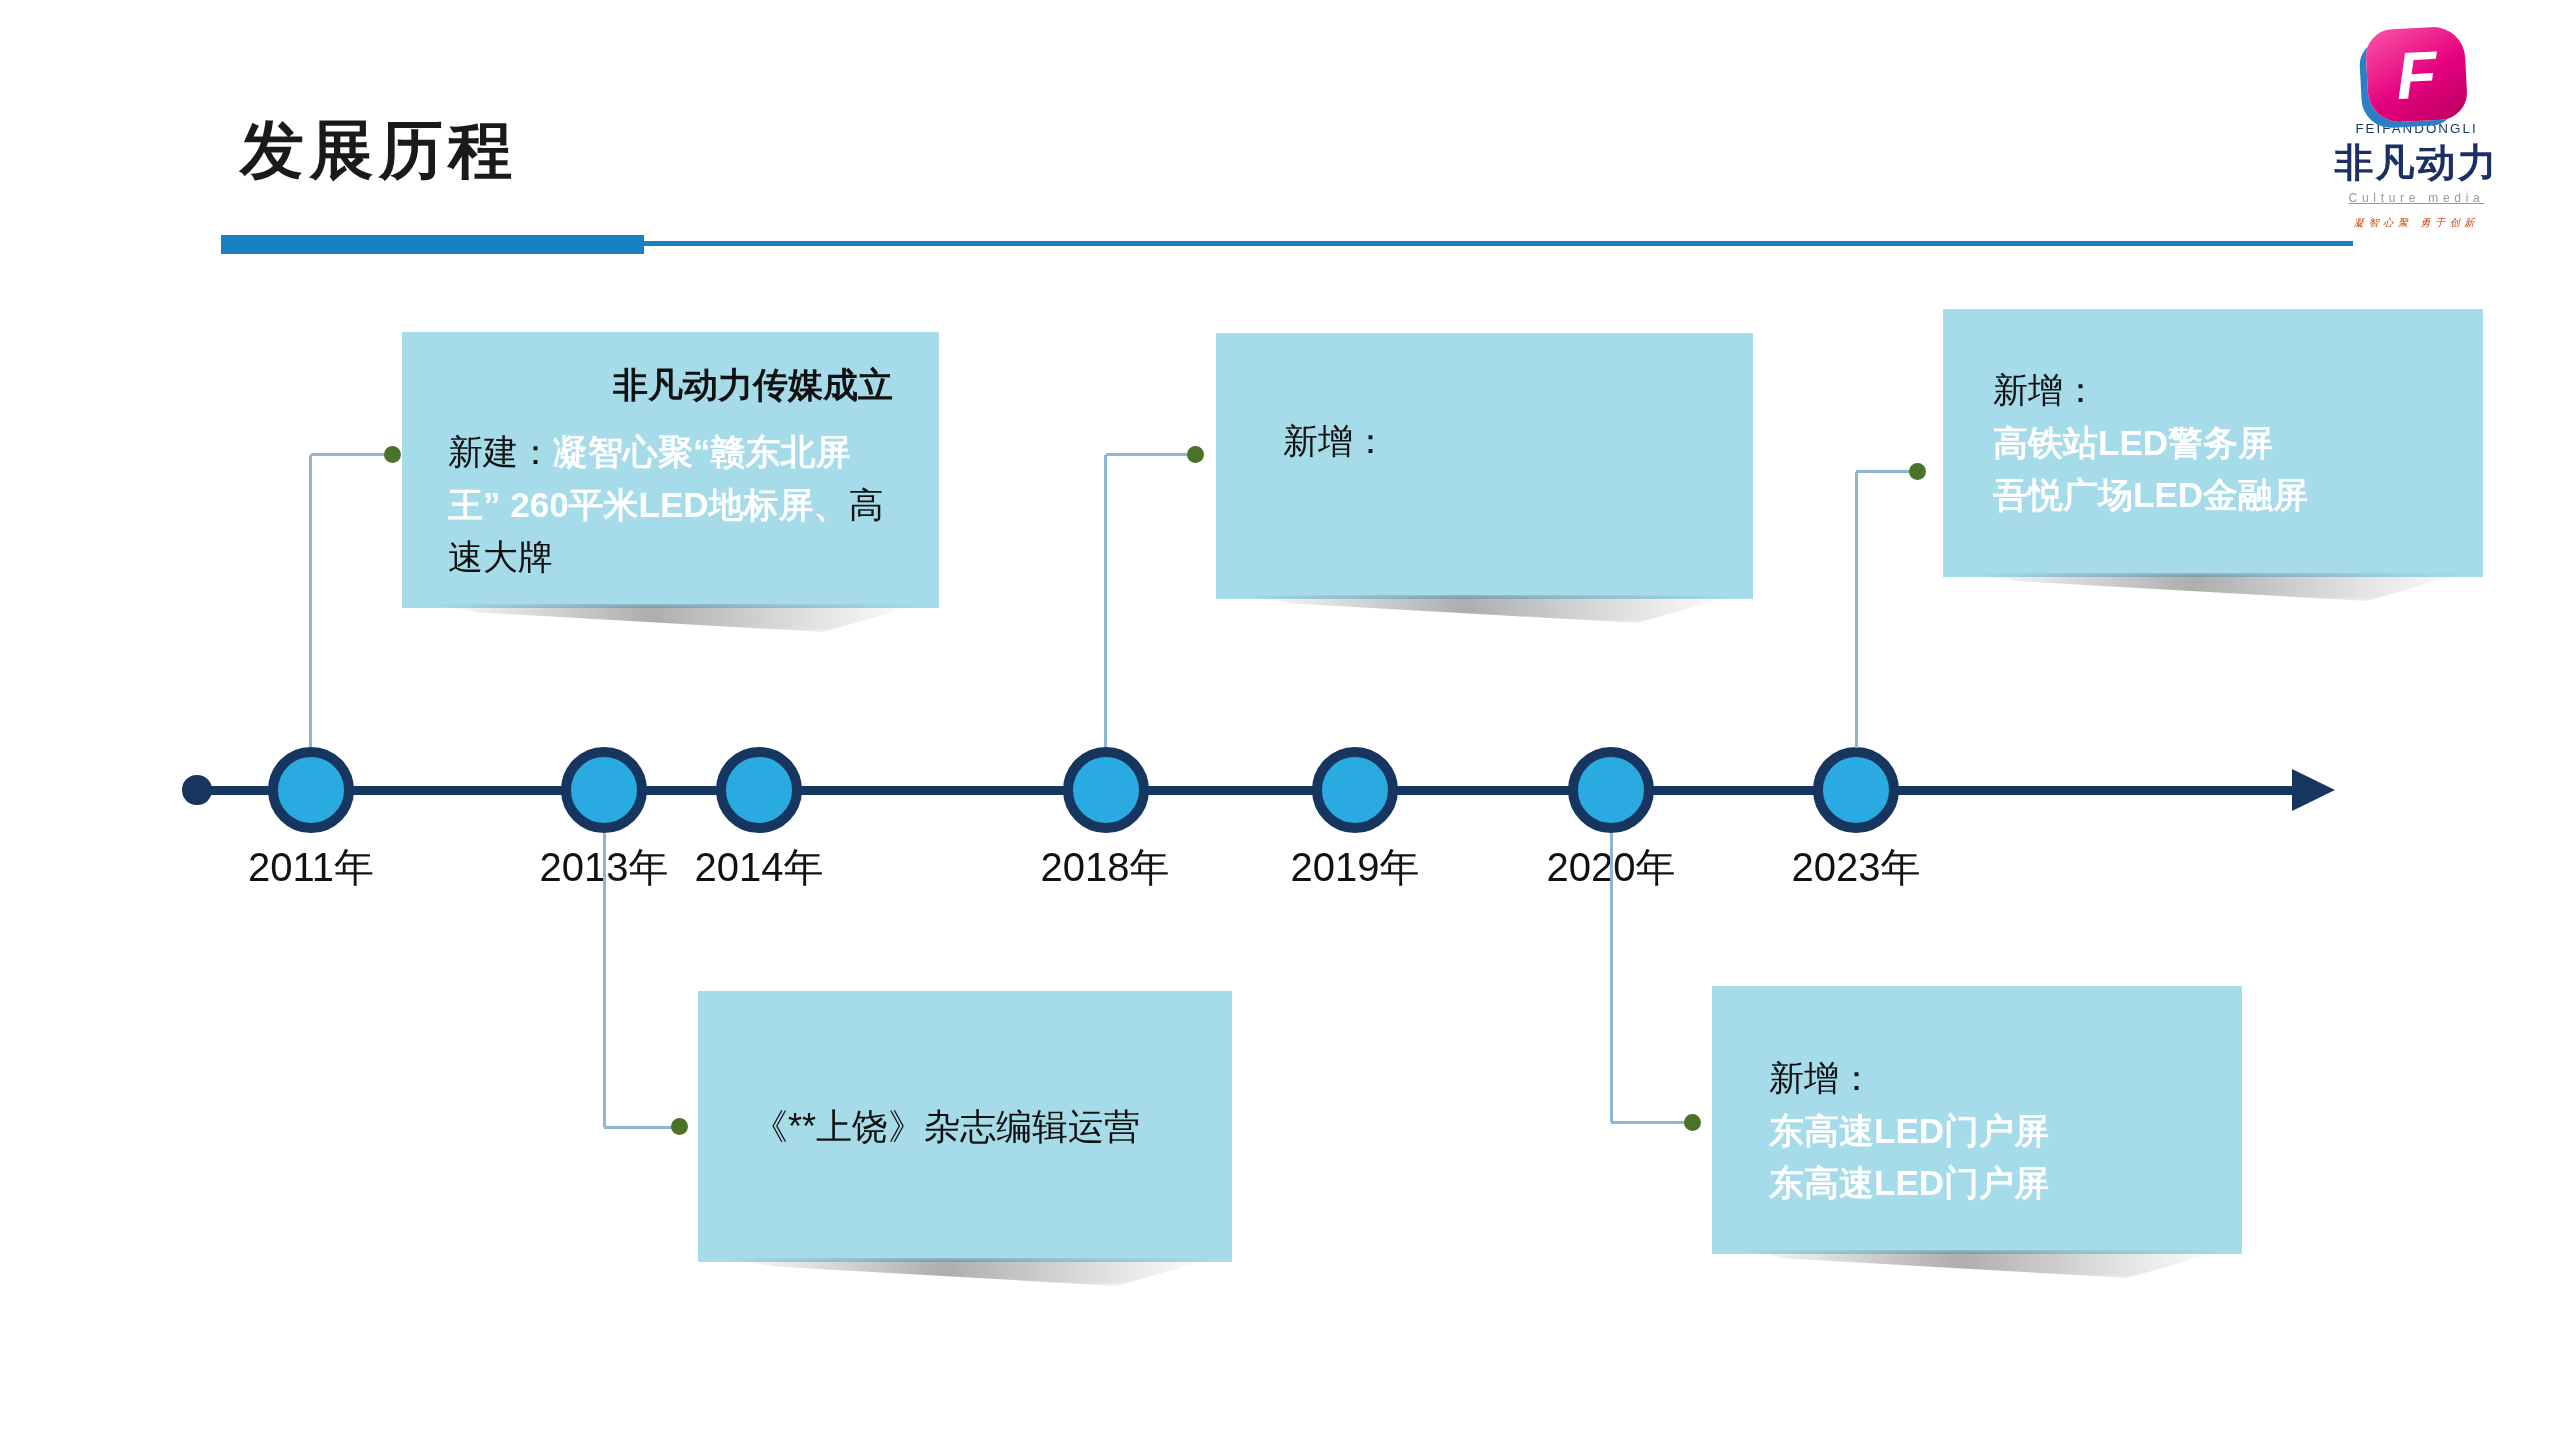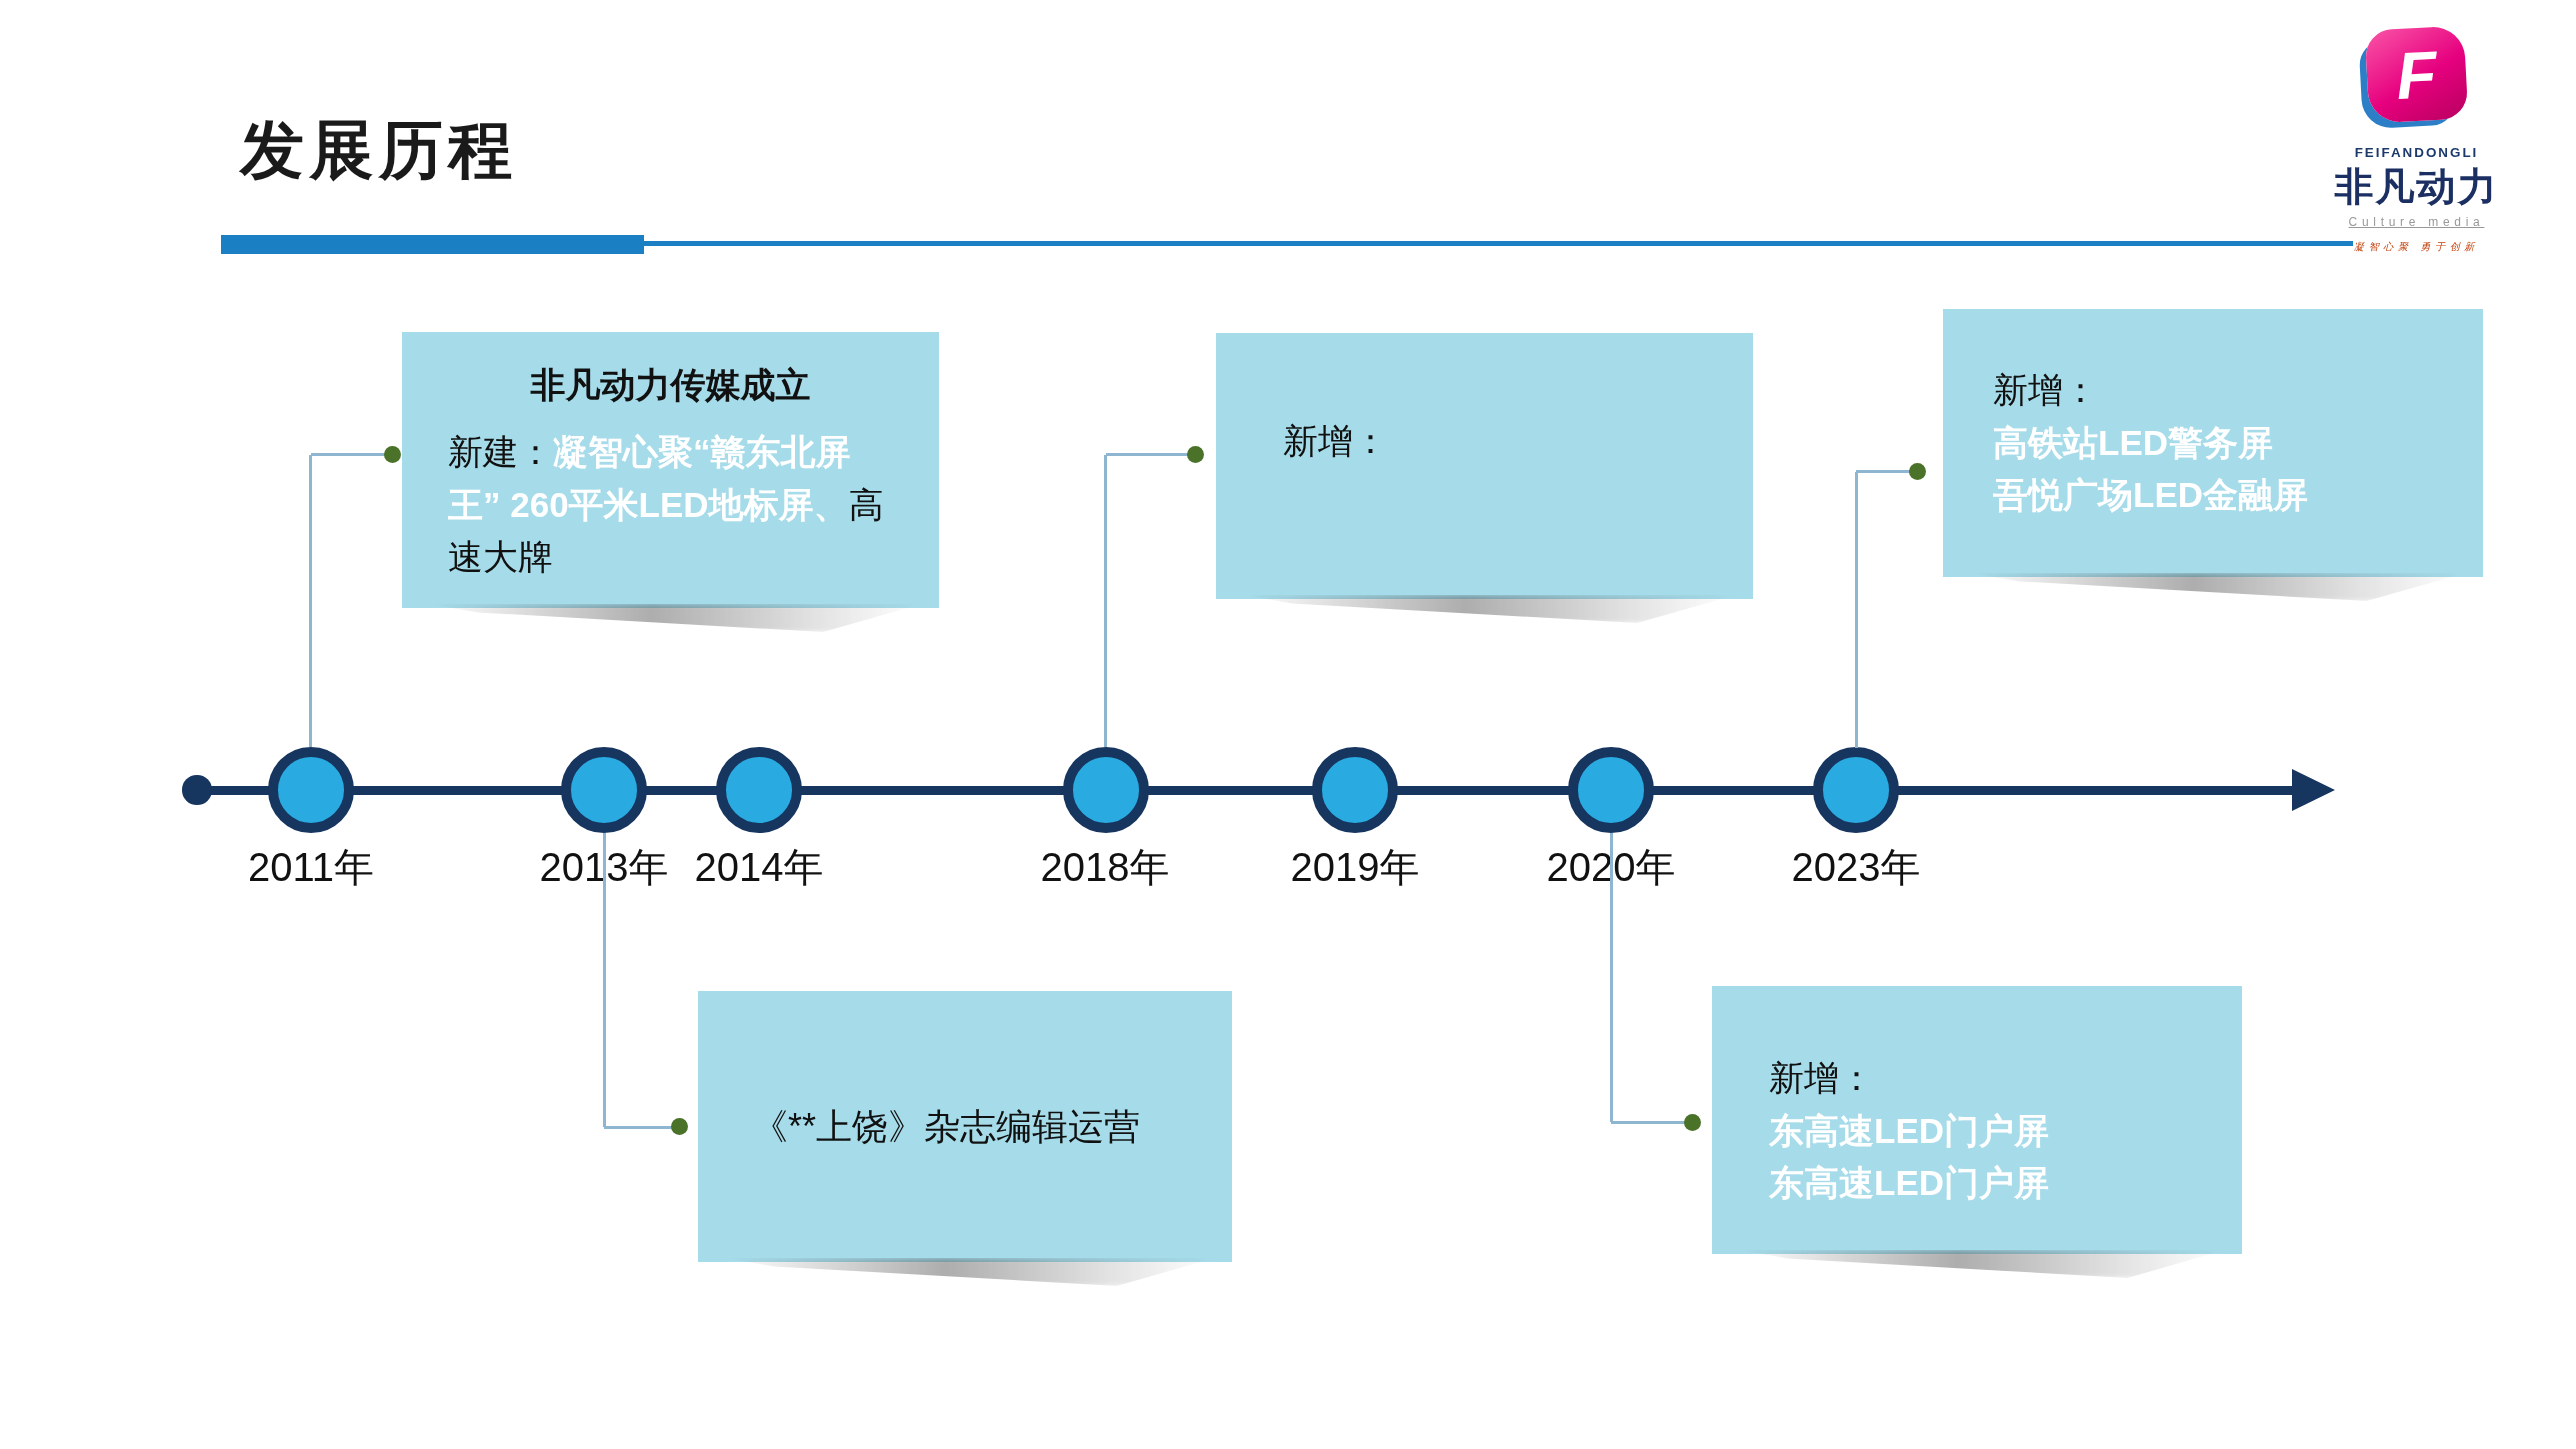--- a/index.html
+++ b/index.html
@@ -21,21 +21,21 @@
   .logo { position:absolute; left:2316px; top:28px; width:201px; text-align:center; }
   .logo-mark {
     margin:0 auto; width:99px; height:93px;
     background:linear-gradient(150deg,#fa55a8 0%, #e6007e 55%, #b8005f 100%);
     border-radius:27px 32px 27px 32px;
     box-shadow:-9.4px 8px 0 -2.7px #2C7FC6;
     display:flex; align-items:center; justify-content:center;
     transform:rotate(-3deg);
   }
   .logo-mark span { color:#fff; font-size:66px; font-weight:800; font-style:italic; }
-  .logo-en { margin-top:24px; font-size:13.4px; font-weight:700; letter-spacing:2px; color:#1b3a6b; }
+  .logo-en { margin-top:0; font-size:13.4px; font-weight:400; letter-spacing:2px; color:#1b3a6b; }
   .logo-cn { font-size:39px; font-weight:800; color:#1b2f63; letter-spacing:2px; }
   .logo-sub { margin-top:1.3px; font-size:12px; color:#999999; letter-spacing:4.7px;text-decoration:underline; }
   .logo-slogan { margin-top:10.7px; font-size:10px; color:#c2410c; letter-spacing:4.7px; font-style:italic; }
 
   
   .tl-line  { position:absolute; left:191px; top:786px; width:2103px; height:8.7px; background:#16355F; }
   .tl-arrow { position:absolute; left:2292px; top:769px; width:0; height:0;
               border-left:43px solid #16355F; border-top:21.5px solid transparent; border-bottom:21.5px solid transparent; }
   .tl-start { position:absolute; left:182px; top:775px; width:29.5px; height:29.5px; border-radius:50%; background:#16355F; }
   .node {
@@ -60,21 +60,21 @@
   }
   .callout::after {
     content:""; position:absolute; left:27px; right:17.4px; bottom:-24px; height:28px;
     background:linear-gradient(90deg, rgba(60,60,60,0) 0%, rgba(60,60,60,0.42) 45%, rgba(60,60,60,0.15) 78%, rgba(60,60,60,0) 100%);
     clip-path:polygon(0 0, 100% 0, 80% 100%, 10% 30%);
     filter:blur(2.7px);
   }
   .hl { color:#ffffff; font-weight:700; }
 
   .c2011 { left:402px;  top:332px;  width:537px; height:276px; padding:27px 46px 0 46px; }
-  .c2011 .co-title { text-align:center; font-weight:700; margin-bottom:14.8px; }
+  .c2011 .co-title { text-align:right; font-weight:700; margin-bottom:14.8px; }
   .c2011 .co-body  { margin:0; }
 
   .c2018 { left:1216px; top:333px;  width:537px; height:266px; padding:82px 0 0 67px; }
   .c2023 { left:1943px; top:309px;  width:540px; height:268px; padding:55px 0 0 50px; }
   .c2013 { left:698px; top:991px; width:534px; height:271px; display:flex; align-items:center; padding-left:54px; font-size:36px; }
   .c2020 { left:1712px; top:986px; width:530px; height:268px; padding:66px 0 0 57px; }
 </style>
 </head>
 <body>
 

